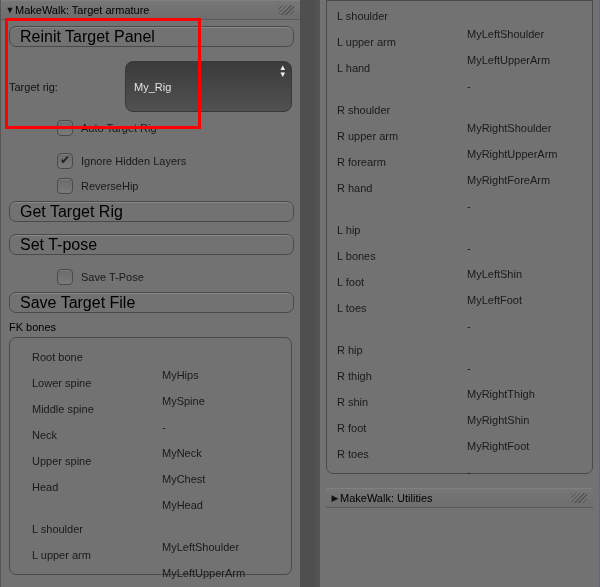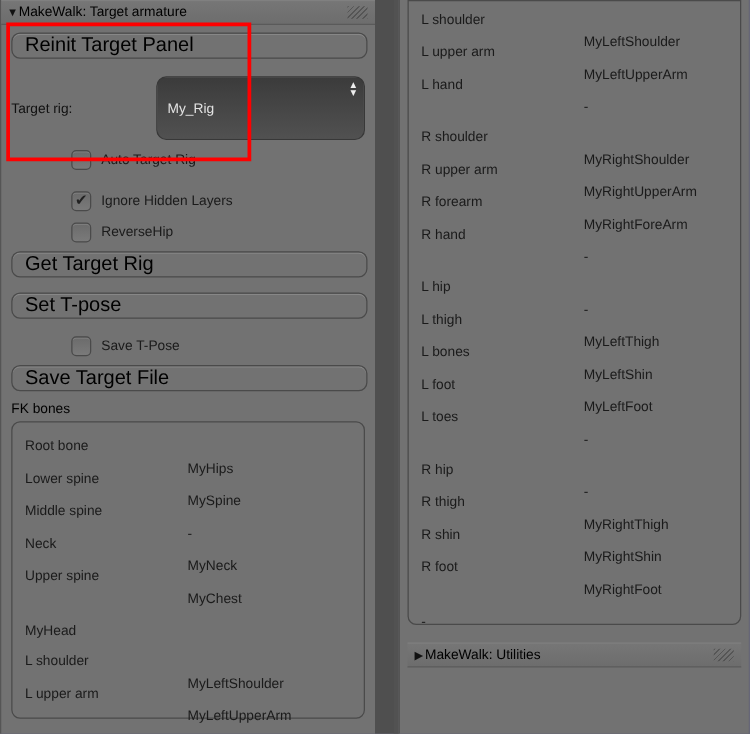--- a/index.html
+++ b/index.html
@@ -158,21 +158,21 @@
     top: -1px;
   }
 
   .section-title {
     margin: 8px 0 4px 0;
     color: #000;
   }
   .bone-box {
     border: 1px solid #4a4a4a;
     border-radius: 7px;
-    padding: 6px 10px 6px 10px;
+    padding: 6px 10px 6px 22px;
   }
   .bone-row {
     display: flex;
     height: 26px;
     align-items: center;
   }
   .bone-row .bl { width: 130px; }
   .bone-row .br { flex: 1; margin-top: 36px; }
   .bone-group-gap { height: 16px; }
 
@@ -294,20 +294,21 @@
             </div>
             <div class="bone-row">
               <div class="bl">Neck</div>
               <div class="br">MyNeck</div>
             </div>
             <div class="bone-row">
               <div class="bl">Upper spine</div>
               <div class="br">MyChest</div>
             </div>
             <div class="bone-row">
+              <div class="bl">Head</div>
               <div class="br">MyHead</div>
             </div>
           </div>
         <div class="bone-group-gap"></div>
         <div id="fk-rows2">
             <div class="bone-row">
               <div class="bl">L shoulder</div>
               <div class="br">MyLeftShoulder</div>
             </div>
             <div class="bone-row">
@@ -357,24 +358,20 @@
               <div class="br">-</div>
             </div>
           </div>
         <div class="bone-group-gap"></div>
         <div id="r-rows3">
             <div class="bone-row">
               <div class="bl">L hip</div>
               <div class="br">-</div>
             </div>
             <div class="bone-row">
-              <div class="bl">L thigh</div>
-              <div class="br">MyLeftThigh</div>
-            </div>
-            <div class="bone-row">
               <div class="bl">L bones</div>
               <div class="br">MyLeftShin</div>
             </div>
             <div class="bone-row">
               <div class="bl">L foot</div>
               <div class="br">MyLeftFoot</div>
             </div>
             <div class="bone-row">
               <div class="bl">L toes</div>
               <div class="br">-</div>
@@ -392,20 +389,21 @@
             </div>
             <div class="bone-row">
               <div class="bl">R shin</div>
               <div class="br">MyRightShin</div>
             </div>
             <div class="bone-row">
               <div class="bl">R foot</div>
               <div class="br">MyRightFoot</div>
             </div>
             <div class="bone-row">
+              <div class="bl">R toes</div>
               <div class="br">-</div>
             </div>
           </div>
       </div>
       <div style="height:6px;"></div>
       <div class="panel-header util-header">
         <span class="tw">▶</span>
         <span>MakeWalk: Utilities</span>
         <span class="drag"></span>
       </div>

